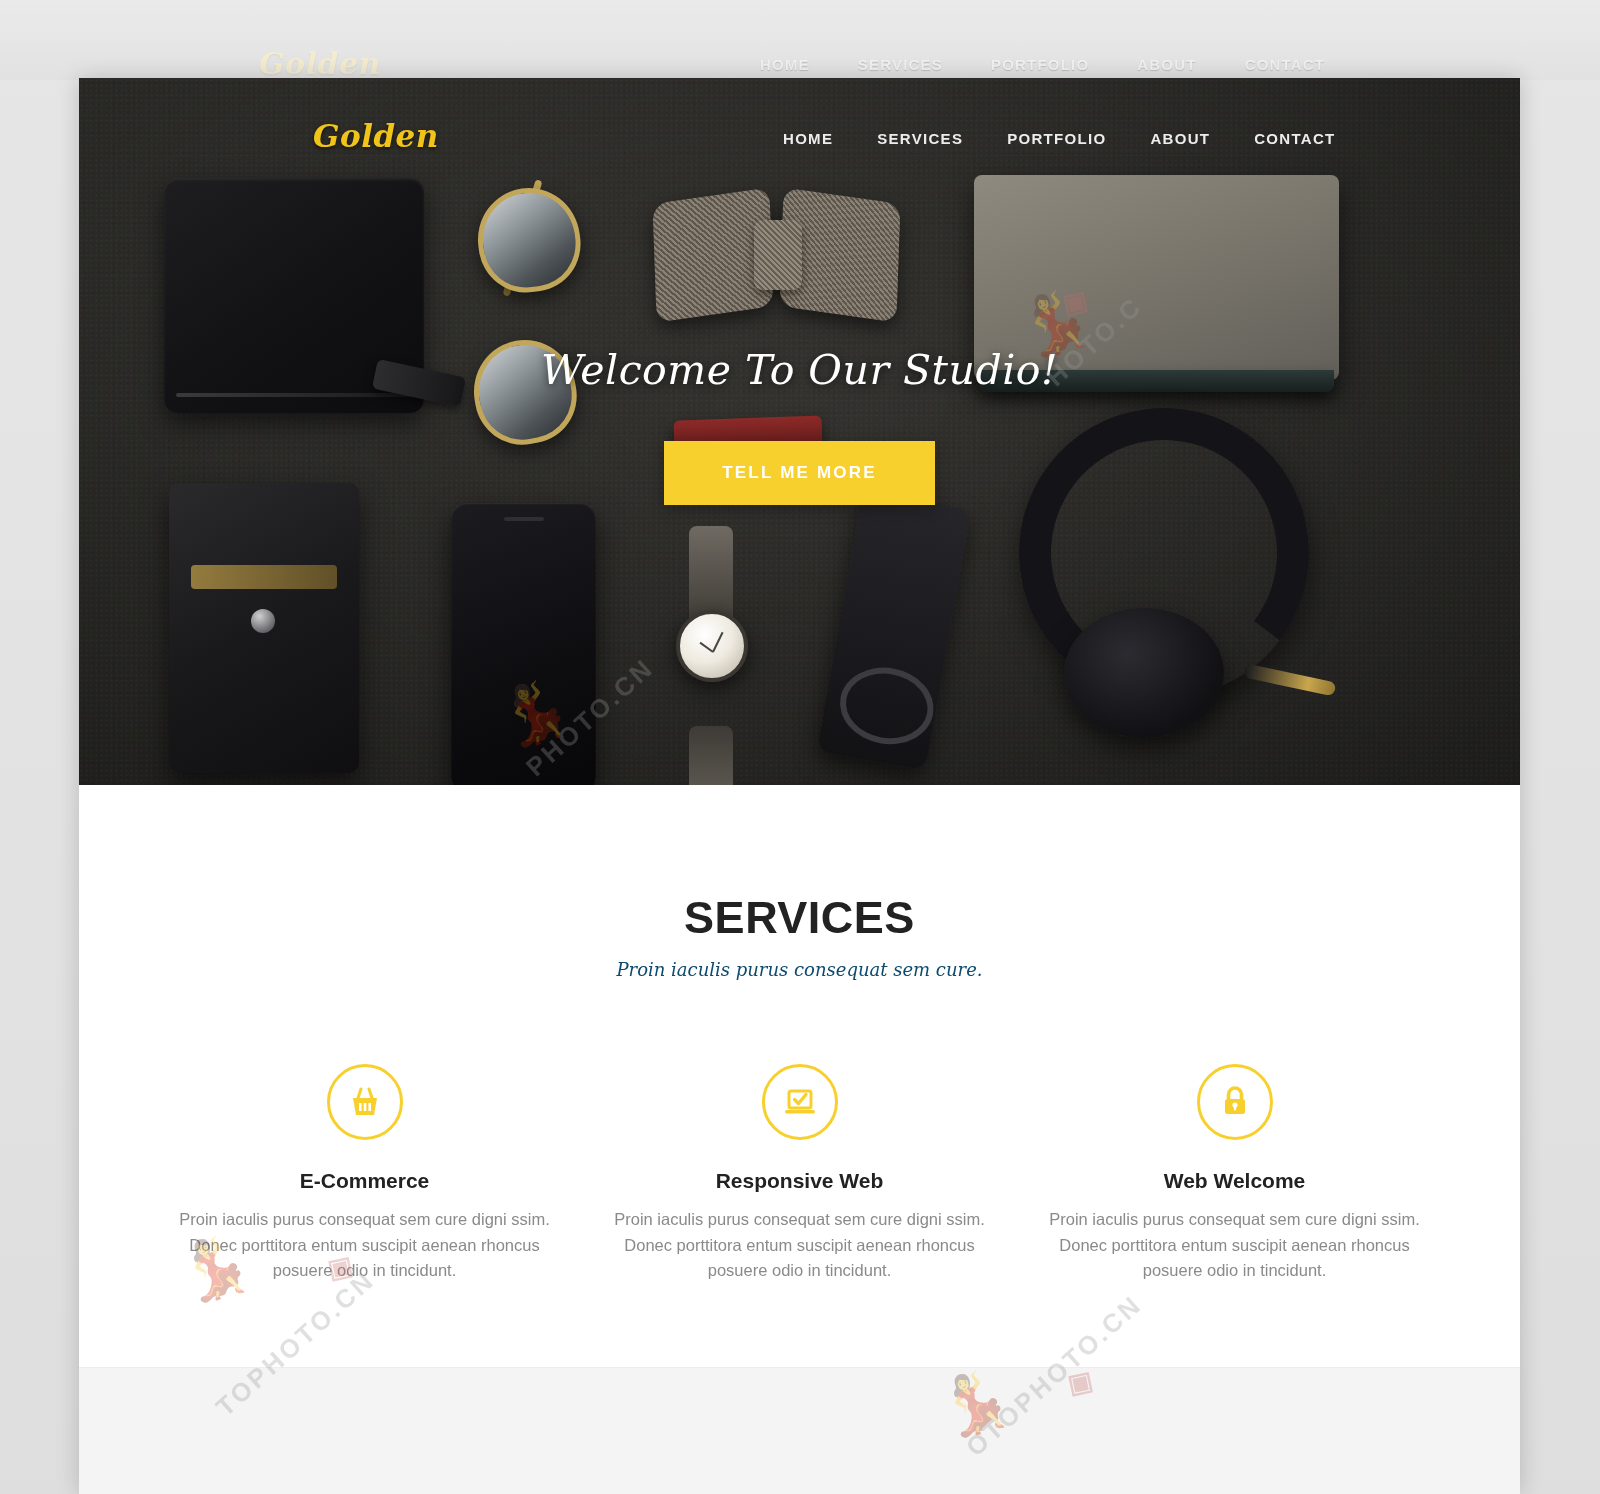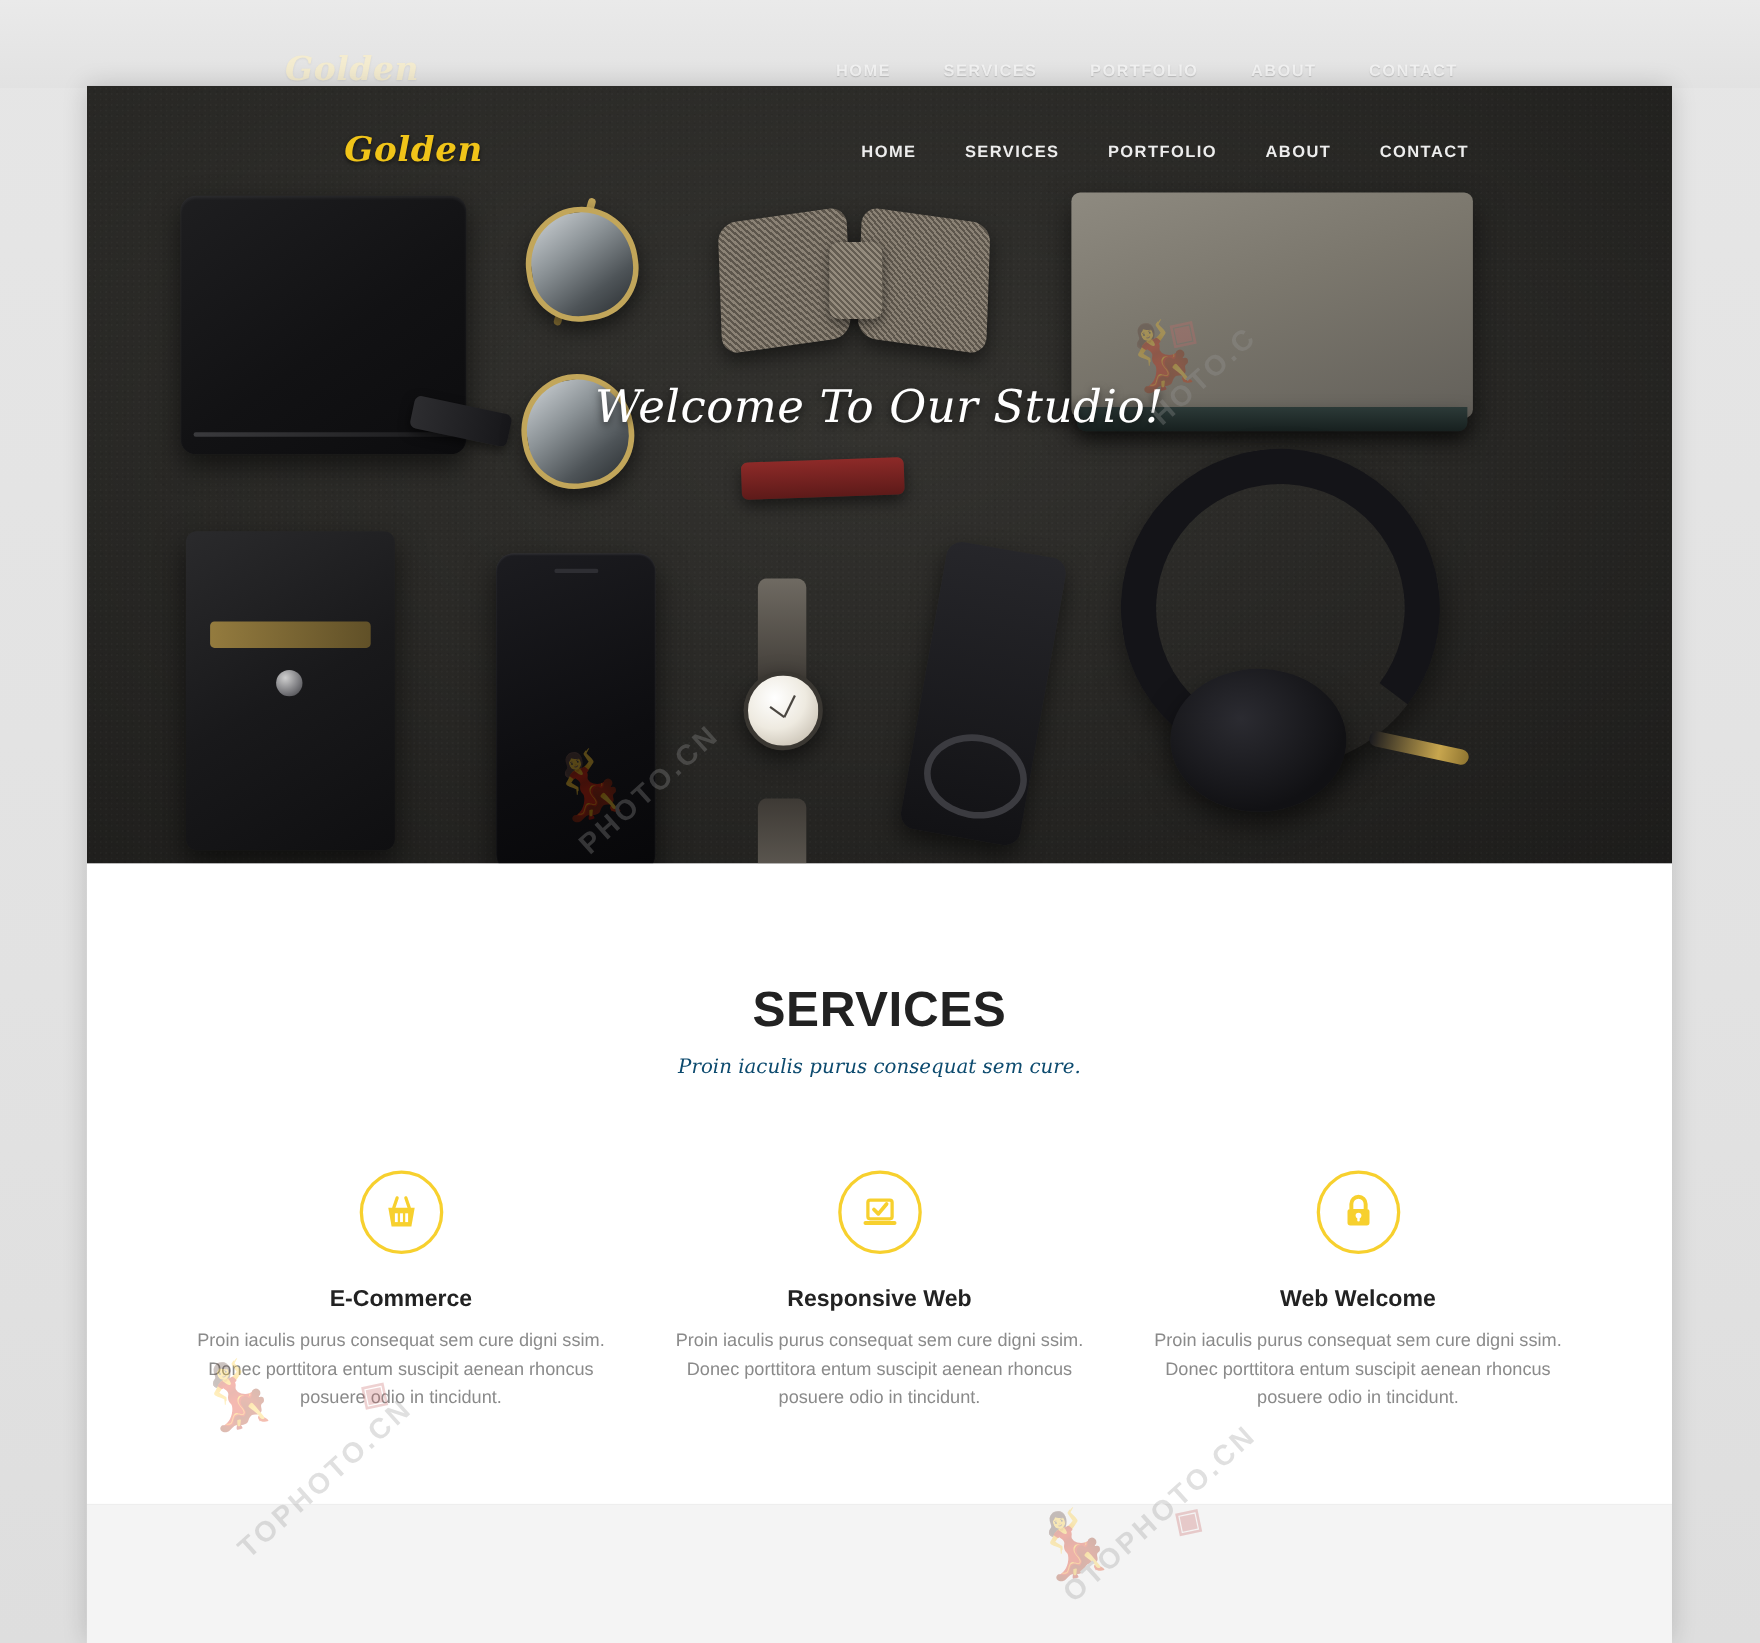--- a/index.html
+++ b/index.html
@@ -493,20 +493,21 @@
         <a href="#">HOME</a>
         <a href="#">SERVICES</a>
         <a href="#">PORTFOLIO</a>
         <a href="#">ABOUT</a>
         <a href="#">CONTACT</a>
       </div>
     </nav>
 
     <div class="hero-copy">
       <div class="hero-sub">Welcome To Our Studio!</div>
+      <button class="hero-btn">TELL ME MORE</button>
     </div>
   </section>
 
   <section class="services">
     <h2 class="sec-title">SERVICES</h2>
     <p class="sec-sub">Proin iaculis purus consequat sem cure.</p>
 
     <div class="cards">
 
       <div class="card">

